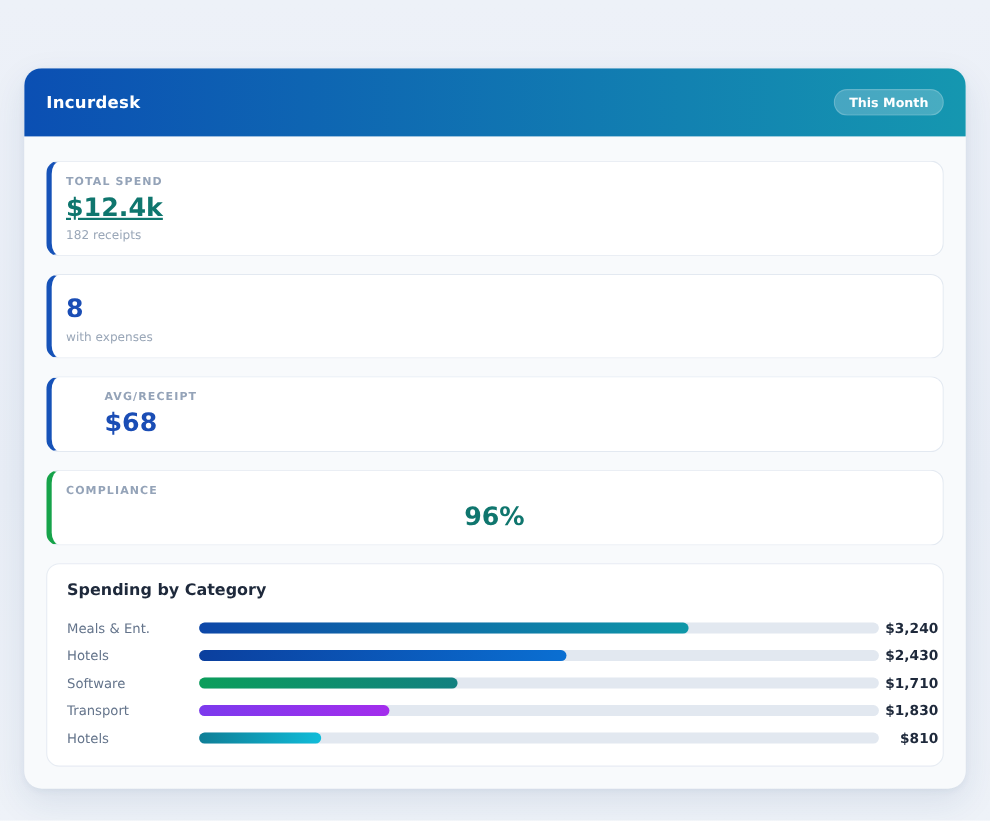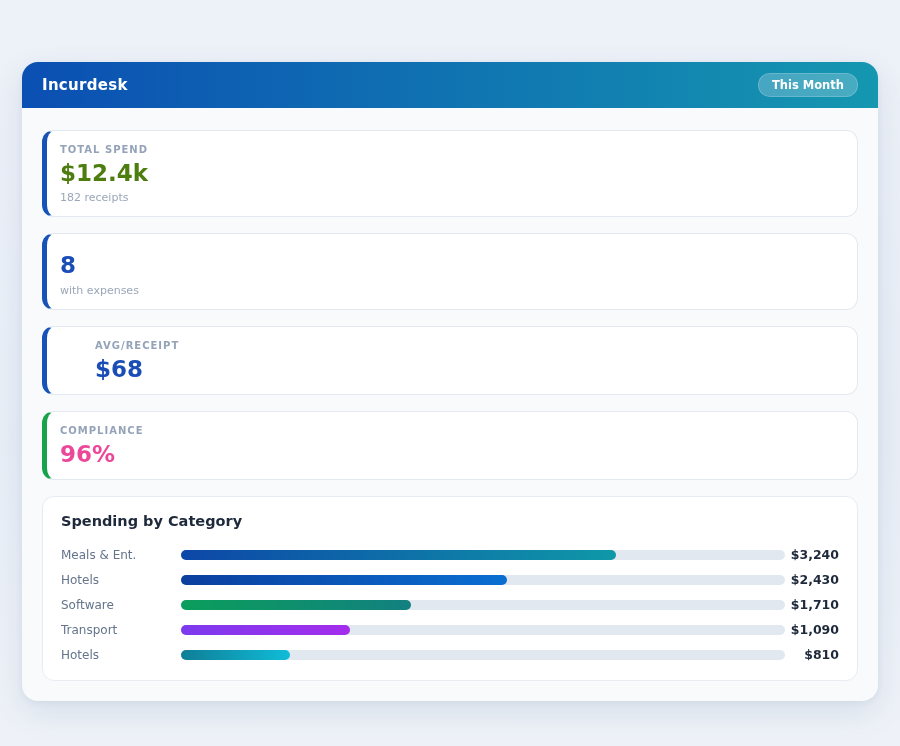--- a/index.html
+++ b/index.html
@@ -11,21 +11,21 @@
   }
   .app-card {
     width: 856px;
     margin: 62px auto 0 22px;
     background: #f8fafc;
     border-radius: 16px;
     box-shadow: 0 12px 32px rgba(30, 64, 120, 0.10), 0 2px 6px rgba(30, 64, 120, 0.06);
     overflow: hidden;
   }
   .app-header {
-    height: 46px;
+    height: 62px;
     display: flex;
     align-items: center;
     padding: 0 20px;
   }
   .app-title {
     color: #ffffff;
     font-size: 15px;
     font-weight: bold;
     letter-spacing: 0.3px;
   }
@@ -65,21 +65,21 @@
   }
   .stat-sub {
     font-size: 11px;
     color: #9aa7b8;
     margin-top: 5px;
   }
   .chart-card {
     background: #ffffff;
     border: 1px solid #e7ecf3;
     border-radius: 12px;
-    padding: 16px 18px 13px 18px;
+    padding: 16px 4px 13px 18px;
   }
   .chart-title {
     font-size: 14.5px;
     font-weight: bold;
     color: #1e293b;
     margin-bottom: 13px;
   }
   .chart-row {
     display: grid;
     grid-template-columns: 120px 1fr 54px;
@@ -111,38 +111,38 @@
 
   <div class="app-header" style="background: linear-gradient(90deg, rgb(11, 79, 179), rgb(21, 151, 176));">
     <div class="app-title">Incurdesk</div>
     <div class="badge">This Month</div>
   </div>
 
   <div class="card-body">
 
     <div class="stat-card" style="border-left-color: rgb(22, 82, 184);">
       <div class="stat-label">TOTAL SPEND</div>
-      <div class="stat-value" style="color: #4d7c0f;">$12.4k</div>
+      <div class="stat-value" style="color: #0f766e; text-decoration: underline;">$12.4k</div>
       <div class="stat-sub">182 receipts</div>
     </div>
 
     <div class="stat-card" style="border-left-color: rgb(22, 82, 184);">
       <div class="stat-value" style="color: rgb(26, 77, 181);">8</div>
       <div class="stat-sub">with expenses</div>
     </div>
 
     <div class="stat-card no-sub" style="border-left-color: rgb(22, 82, 184); padding-left: 48px;">
       <div class="stat-label">AVG/RECEIPT</div>
       <div class="stat-value" style="color: rgb(26, 77, 181);">$68</div>
 
     </div>
 
     <div class="stat-card no-sub" style="border-left-color: rgb(22, 163, 74);">
       <div class="stat-label">COMPLIANCE</div>
-      <div class="stat-value" style="color: #ec4899;">96%</div>
+      <div class="stat-value" style="color: #0f766e; text-align: center;">96%</div>
 
     </div>
 
     <div class="chart-card">
       <div class="chart-title">Spending by Category</div>
 
       <div class="chart-row">
         <div class="row-label">Meals &amp; Ent.</div>
         <div class="bar-track">
           <div class="bar-fill" style="width: 72%; background: linear-gradient(90deg, rgb(13, 71, 168), rgb(15, 152, 168));"></div>
@@ -164,21 +164,21 @@
           <div class="bar-fill" style="width: 38%; background: linear-gradient(90deg, rgb(11, 158, 91), rgb(18, 128, 128));"></div>
         </div>
         <div class="row-value">$1,710</div>
       </div>
 
       <div class="chart-row">
         <div class="row-label">Transport</div>
         <div class="bar-track">
           <div class="bar-fill" style="width: 28%; background: linear-gradient(90deg, rgb(124, 58, 237), rgb(163, 45, 236));"></div>
         </div>
-        <div class="row-value">$1,090</div>
+        <div class="row-value">$1,830</div>
       </div>
 
       <div class="chart-row">
         <div class="row-label">Hotels</div>
         <div class="bar-track">
           <div class="bar-fill" style="width: 18%; background: linear-gradient(90deg, rgb(15, 126, 150), rgb(16, 188, 217));"></div>
         </div>
         <div class="row-value">$810</div>
       </div>
 

